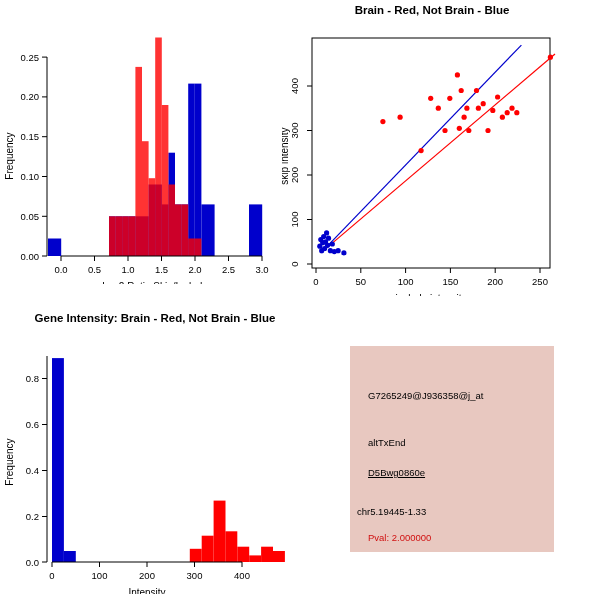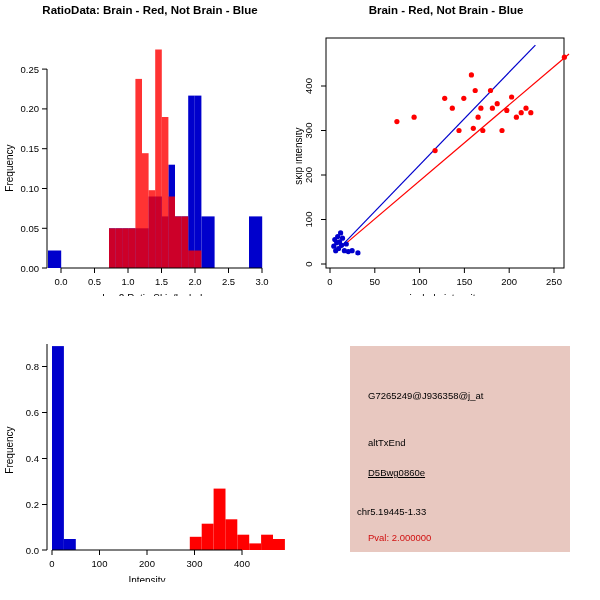--- a/index.html
+++ b/index.html
@@ -27,21 +27,20 @@
   .infoline{
     font-size:9.5px;color:#000;
     font-family:"Liberation Sans",sans-serif;
   }
   .infoline.pval{color:#d01010;}
 </style>
 </head>
 <body>
 
 <div class="panel" style="left:0;top:4px;width:300px;height:300px;">
-  <div class="ptitle" style="width:300px;">RatioData: Brain - Red, Not Brain - Blue</div>
   <svg width="300" height="280" viewBox="0 0 300 280">
 
     <g fill="#0000cc">
       <rect x="48" y="234.5" width="13.2" height="17.5"></rect>
       <rect x="109" y="212.3" width="6.6" height="39.7"></rect>
       <rect x="115.6" y="212.3" width="6.6" height="39.7"></rect>
       <rect x="122.2" y="212.3" width="6.6" height="39.7"></rect>
       <rect x="128.8" y="212.3" width="6.6" height="39.7"></rect>
       <rect x="135.4" y="212.3" width="6.6" height="39.7"></rect>
       <rect x="142" y="212.3" width="6.6" height="39.7"></rect>
@@ -109,21 +108,21 @@
       <text x="39" y="176">0.10</text>
       <text x="39" y="136.2">0.15</text>
       <text x="39" y="96.4">0.20</text>
       <text x="39" y="56.6">0.25</text>
     </g>
     <text class="axlab" x="155" y="286" text-anchor="middle">Log2 Ratio Skip/Include</text>
     <text class="axlab" x="13" y="152" text-anchor="middle" transform="rotate(-90 13 152)">Frequency</text>
   </svg>
 </div>
 
-<div class="panel" style="left:296px;top:4px;width:300px;height:300px;">
+<div class="panel" style="left:282px;top:4px;width:300px;height:300px;">
   <div class="ptitle" style="width:300px;">Brain - Red, Not Brain - Blue</div>
   <svg width="300" height="280" viewBox="0 0 300 280">
 
     <rect class="axis-line" x="30" y="22" width="238" height="230" fill="none"></rect>
 
     <g>
       <line x1="38.8" y1="236.9" x2="239.4" y2="29.1" stroke="#0000cc" stroke-width="1.2"></line>
     </g>
     <g>
       <line x1="38.8" y1="236.9" x2="273" y2="38" stroke="#ff0000" stroke-width="1.2"></line>
@@ -202,20 +201,21 @@
       <text x="16" y="159" transform="rotate(-90 16 159)">200</text>
       <text x="16" y="114.5" transform="rotate(-90 16 114.5)">300</text>
       <text x="16" y="70" transform="rotate(-90 16 70)">400</text>
     </g>
     <text class="axlab" x="149" y="286" text-anchor="middle">include intensity</text>
     <text class="axlab" x="6" y="140" text-anchor="middle" transform="rotate(-90 6 140)">skip intensity</text>
   </svg>
 </div>
 
 <div class="panel" style="left:0;top:312px;width:310px;height:288px;">
+  <div class="ptitle" style="width:310px;">Gene Intensity: Brain - Red, Not Brain - Blue</div>
   <svg width="310" height="270" viewBox="0 0 310 270">
 
     <g fill="#0000cc">
       <rect x="52" y="34.1" width="11.9" height="203.9"></rect>
       <rect x="63.9" y="227" width="11.9" height="11"></rect>
     </g>
     <g fill="#ff0000">
       <rect x="189.8" y="224.8" width="11.9" height="13.2"></rect>
       <rect x="201.7" y="211.7" width="11.9" height="26.3"></rect>
       <rect x="213.6" y="176.6" width="11.9" height="61.4"></rect>
@@ -255,19 +255,19 @@
       <text x="39" y="196">0.2</text>
       <text x="39" y="150">0.4</text>
       <text x="39" y="104">0.6</text>
       <text x="39" y="58">0.8</text>
     </g>
     <text class="axlab" x="147" y="272" text-anchor="middle">Intensity</text>
     <text class="axlab" x="13" y="138" text-anchor="middle" transform="rotate(-90 13 138)">Frequency</text>
   </svg>
 </div>
 
-<div class="infobox" style="left:350px;top:346px;width:204px;height:206px;padding-left:16px;">
+<div class="infobox" style="left:350px;top:346px;width:204px;height:206px;">
   <div class="infoline" style="position:absolute;left:18px;top:44px;">G7265249@J936358@j_at</div>
   <div class="infoline" style="position:absolute;left:18px;top:83px;margin-top:8px;">altTxEnd</div>
   <div class="infoline" style="position:absolute;left:18px;top:121px;text-decoration:underline;">D5Bwg0860e</div>
   <div class="infoline" style="position:absolute;left:7px;top:160px;">chr5.19445-1.33</div>
   <div class="infoline pval" style="position:absolute;left:18px;top:186px;text-align:center;">Pval: 2.000000</div>
 </div>
 
 </body></html>

